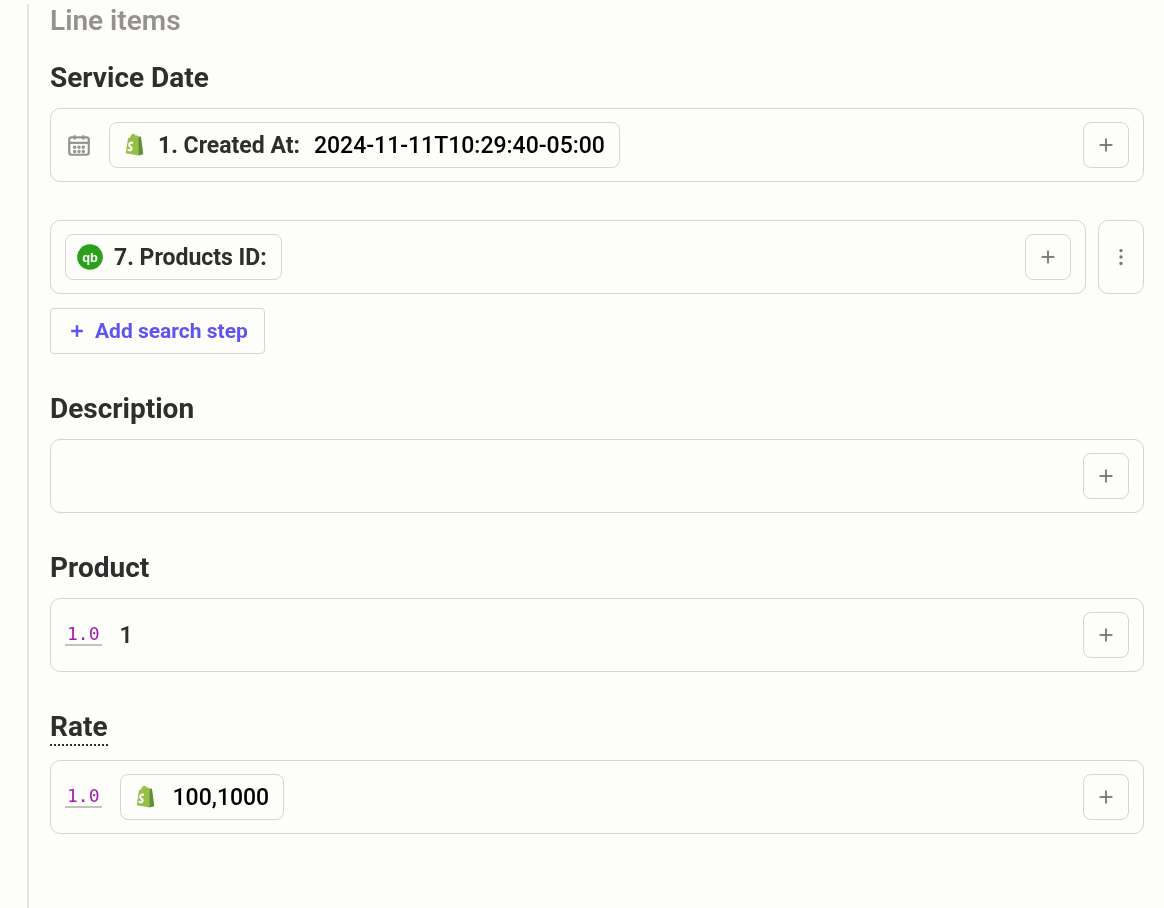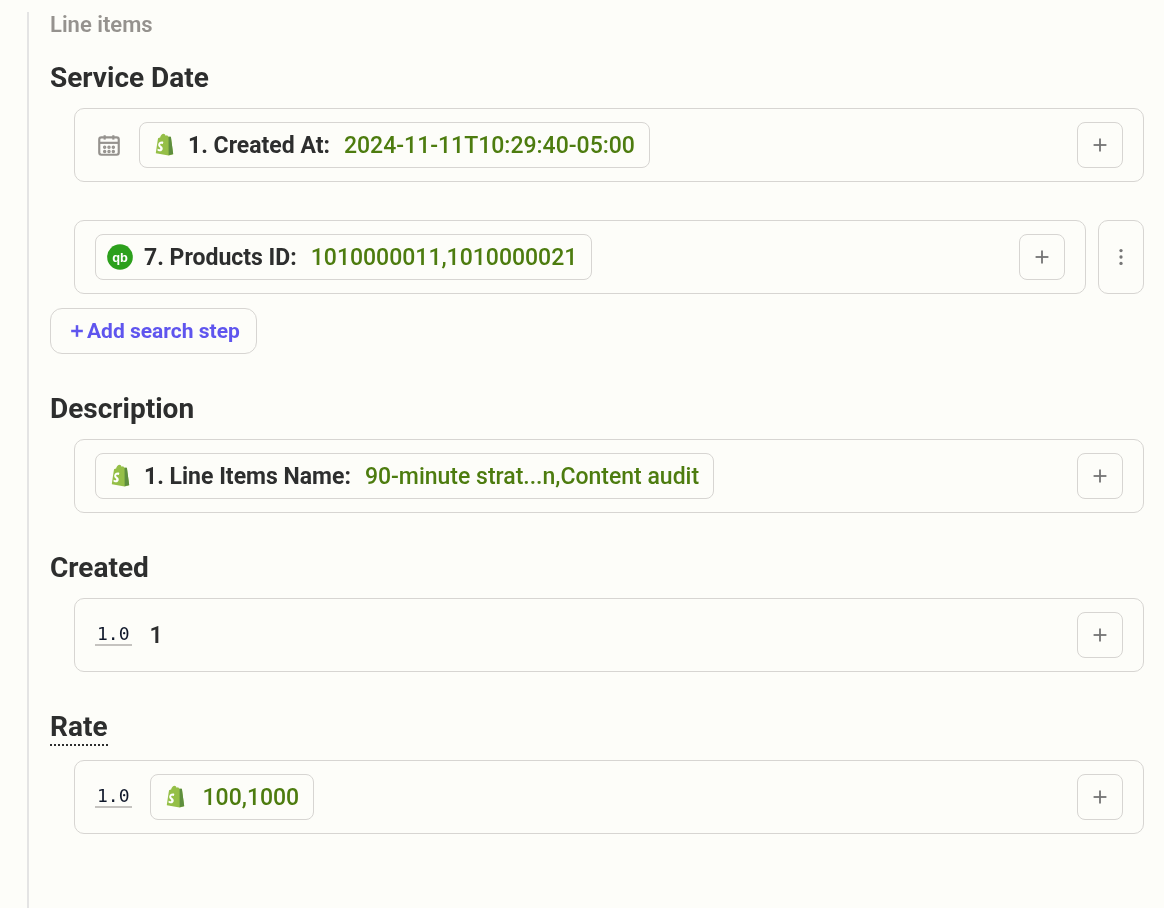--- a/index.html
+++ b/index.html
@@ -21,24 +21,24 @@
     left: 27px;
     top: 0;
     bottom: 0;
     width: 2px;
     background: #e4e4e4;
   }
   .content {
     margin-left: 24px;
   }
   .section-heading {
-    font-size: 22px;
+    font-size: 28px;
     font-weight: 600;
     color: #95928e;
-    margin: 12px 0 24px 0;
+    margin: 4px 0 24px 0;
   }
   .field {
     margin-bottom: 38px;
   }
   .field-label {
     font-size: 28px;
     font-weight: 700;
     color: #2d2e2e;
     margin: 0 0 14px 0;
     display: inline-block;
@@ -49,40 +49,39 @@
   }
   .row {
     display: flex;
     gap: 12px;
     align-items: stretch;
   }
   .field-box {
     flex: 1;
     border: 1px solid #d7d5d2;
     border-radius: 10px;
-    padding: 12px 20px;
+    padding: 12px 14px;
     display: flex;
     align-items: center;
     background: #fdfdf9;
     min-height: 74px;
-    margin-left: 24px;
   }
   .leading-icon {
     width: 28px;
     height: 28px;
     display: flex;
     align-items: center;
     justify-content: center;
     color: #95928e;
     margin-right: 16px;
     flex: 0 0 auto;
   }
   .numeric-badge {
     font-size: 18px;
-    color: #0f172a;
+    color: #a21caf;
     border-bottom: 2px solid #c5c3c0;
     padding: 0 2px 1px 2px;
     margin-right: 18px;
     font-family: ui-monospace, SFMono-Regular, Menlo, Consolas, monospace;
     flex: 0 0 auto;
     line-height: 1;
   }
   .pill {
     display: inline-flex;
     align-items: center;
@@ -99,21 +98,21 @@
   }
   .pill-label {
     font-size: 23px;
     font-weight: 700;
     color: #2d2e2e;
     white-space: nowrap;
   }
   .pill-value {
     font-size: 23px;
     font-weight: 500;
-    color: #4d7c0f;
+    color: #000000;
     white-space: nowrap;
     margin-left: 4px;
   }
   .plain-value {
     font-size: 23px;
     font-weight: 600;
     color: #2d2e2e;
   }
   .spacer { flex: 1; }
   .icon-button {
@@ -130,22 +129,23 @@
     flex: 0 0 auto;
   }
   .icon-button.standalone {
     width: 46px;
     height: 74px;
     border-radius: 10px;
   }
   .add-search-step {
     display: inline-flex;
     align-items: center;
+    gap: 8px;
     border: 1px solid #d7d5d2;
-    border-radius: 12px;
+    border-radius: 4px;
     padding: 10px 16px;
     background: #fdfdf9;
     color: #5f55ee;
     font-size: 21px;
     font-weight: 700;
     cursor: pointer;
     margin-top: 14px;
   }
   .add-search-step svg { stroke: #5f55ee; }
   svg { display: block; }
@@ -203,21 +203,20 @@
       <div class="row">
         <div class="field-box">
           <span class="pill">
             <span class="app-icon">
               <svg viewBox="0 0 24 24" width="28" height="28">
                 <circle cx="12" cy="12" r="11" fill="#2ca01c"></circle>
                 <text x="12" y="16" font-size="11" font-weight="700" fill="#fff" text-anchor="middle" font-family="Arial">qb</text>
               </svg>
             </span>
             <span class="pill-label">7. Products ID:</span>
-            <span class="pill-value">1010000011,1010000021</span>
           </span>
           <span class="spacer"></span>
           <span class="icon-button">
             <svg width="22" height="22" viewBox="0 0 24 24" fill="none" stroke="currentColor" stroke-width="2">
                 <line x1="12" y1="5" x2="12" y2="19"></line>
                 <line x1="5" y1="12" x2="19" y2="12"></line>
               </svg>
           </span>
         </div>
         <div class="icon-button standalone">
@@ -234,44 +233,33 @@
             <line x1="5" y1="12" x2="19" y2="12"></line>
           </svg>
         <span>Add search step</span>
       </div>
     </div>
 
     <div class="field">
       <div class="field-label">Description</div>
       <div class="row">
         <div class="field-box">
-          <span class="pill">
-            <span class="app-icon">
-              <svg viewBox="0 0 24 24" width="28" height="28">
-                <path fill="#95bf47" d="M18 5.5c-.1-.5-.6-.5-.6-.5s-1.5-.1-1.5-.1-.9-1-1.1-1.1c-.2-.1-.5-.1-.6 0 0 0-.3.1-.8.2-.3-.9-.9-1.7-2-1.7-1.6 0-2.4 2.1-2.7 3.2-.7.2-1.2.4-1.3.4-.4.1-.4.1-.5.5C6.7 7 5 19 5 19l11 2 4-1S18.1 6 18 5.5z"></path>
-                <path fill="#5e8e3e" d="M16 20.8l4-1S18.1 6 18 5.5c-.1-.5-.6-.5-.6-.5s-1.5-.1-1.5-.1l.1 15.9z"></path>
-                <path fill="#fff" d="M11.5 9.5l-.6 1.7s-.5-.3-1.2-.3c-1 0-1 .6-1 .8 0 .9 2.2 1.2 2.2 3.2 0 1.5-1 2.5-2.3 2.5-1.5 0-2.3-1-2.3-1l.4-1.4s.8.7 1.5.7c.5 0 .6-.4.6-.6 0-1.2-1.8-1.2-1.8-3 0-1.5 1.1-3 3.3-3 .8 0 1.2.4 1.2.4z"></path>
-              </svg>
-            </span>
-            <span class="pill-label">1. Line Items Name:</span>
-            <span class="pill-value">90-minute strat...n,Content audit</span>
-          </span>
-          <span class="spacer"></span>
-          <span class="icon-button">
-            <svg width="22" height="22" viewBox="0 0 24 24" fill="none" stroke="currentColor" stroke-width="2">
-                <line x1="12" y1="5" x2="12" y2="19"></line>
-                <line x1="5" y1="12" x2="19" y2="12"></line>
-              </svg>
-          </span>
-        </div>
-      </div>
-    </div>
-
-    <div class="field">
-      <div class="field-label">Created</div>
+          <span class="spacer"></span>
+          <span class="icon-button">
+            <svg width="22" height="22" viewBox="0 0 24 24" fill="none" stroke="currentColor" stroke-width="2">
+                <line x1="12" y1="5" x2="12" y2="19"></line>
+                <line x1="5" y1="12" x2="19" y2="12"></line>
+              </svg>
+          </span>
+        </div>
+      </div>
+    </div>
+
+    <div class="field">
+      <div class="field-label">Product</div>
       <div class="row">
         <div class="field-box">
           <span class="numeric-badge">1.0</span>
           <span class="plain-value">1</span>
           <span class="spacer"></span>
           <span class="icon-button">
             <svg width="22" height="22" viewBox="0 0 24 24" fill="none" stroke="currentColor" stroke-width="2">
                 <line x1="12" y1="5" x2="12" y2="19"></line>
                 <line x1="5" y1="12" x2="19" y2="12"></line>
               </svg>

